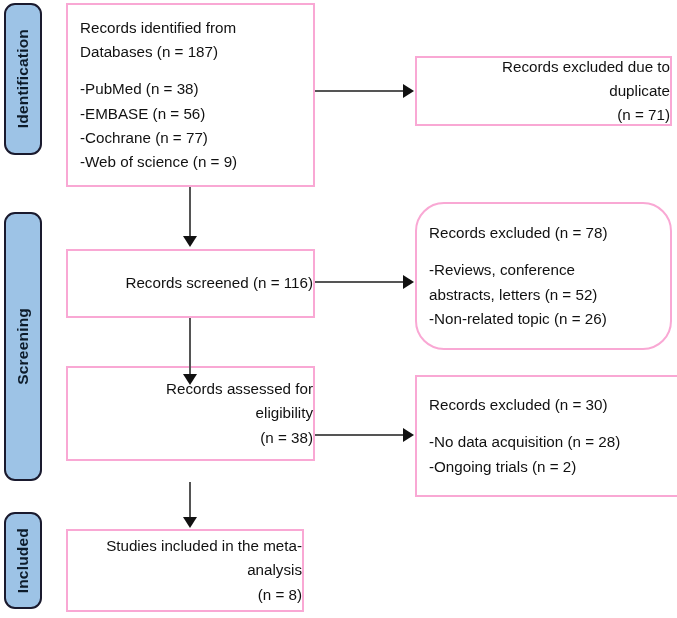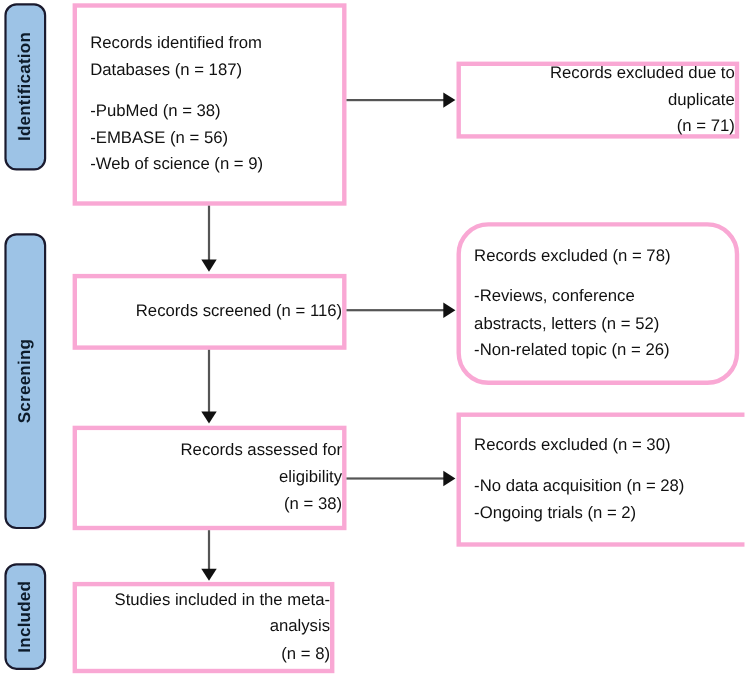--- a/index.html
+++ b/index.html
@@ -37,21 +37,21 @@
     color: #0d1b2a;
     letter-spacing: 0.2px;
     white-space: nowrap;
   }
 
   
   .flow-box {
     position: absolute;
     box-sizing: border-box;
     background: #ffffff;
-    border: 4px solid #f9a8d4;
+    border: 2px solid #f9a8d4;
     display: flex;
     flex-direction: column;
     justify-content: center;
   }
   .flow-box .line {
     font-size: 15.2px;
     color: #111111;
     line-height: 1.58;
     white-space: pre;
   }
@@ -103,20 +103,21 @@
   <div class="stage-tab" style="left:4px; top:512px; width:38px; height:97px;">
     <span class="stage-label">Included</span>
   </div>
 
   <div class="flow-box align-left" style="left:66px; top:3px; width:249px; height:184px;">
     <div class="line">Records identified from</div>
     <div class="line">Databases (n = 187)</div>
     <div class="spacer"></div>
     <div class="line">-PubMed (n = 38)</div>
     <div class="line">-EMBASE (n = 56)</div>
+    <div class="line">-Cochrane (n = 77)</div>
     <div class="line">-Web of science (n = 9)</div>
   </div>
 
   <div class="flow-box align-center" style="left:415px; top:56px; width:257px; height:70px;">
     <div class="line">Records excluded due to</div>
     <div class="line">duplicate</div>
     <div class="line">(n = 71)</div>
   </div>
 
   <div class="flow-box align-center" style="left:66px; top:249px; width:249px; height:69px;">
@@ -124,21 +125,21 @@
   </div>
 
   <div class="flow-box align-left" style="left:415px; top:202px; width:257px; height:148px;border-radius:29px;">
     <div class="line">Records excluded (n = 78)</div>
     <div class="spacer"></div>
     <div class="line">-Reviews, conference</div>
     <div class="line">abstracts, letters (n = 52)</div>
     <div class="line">-Non-related topic (n = 26)</div>
   </div>
 
-  <div class="flow-box align-center" style="left:66px; top:387px; width:249px; height:95px;">
+  <div class="flow-box align-center" style="left:66px; top:366px; width:249px; height:95px;">
     <div class="line">Records assessed for</div>
     <div class="line">eligibility</div>
     <div class="line">(n = 38)</div>
   </div>
 
   <div class="flow-box align-left" style="left:415px; top:375px; width:307px; height:122px;">
     <div class="line">Records excluded (n = 30)</div>
     <div class="spacer"></div>
     <div class="line">-No data acquisition (n = 28)</div>
     <div class="line">-Ongoing trials (n = 2)</div>

